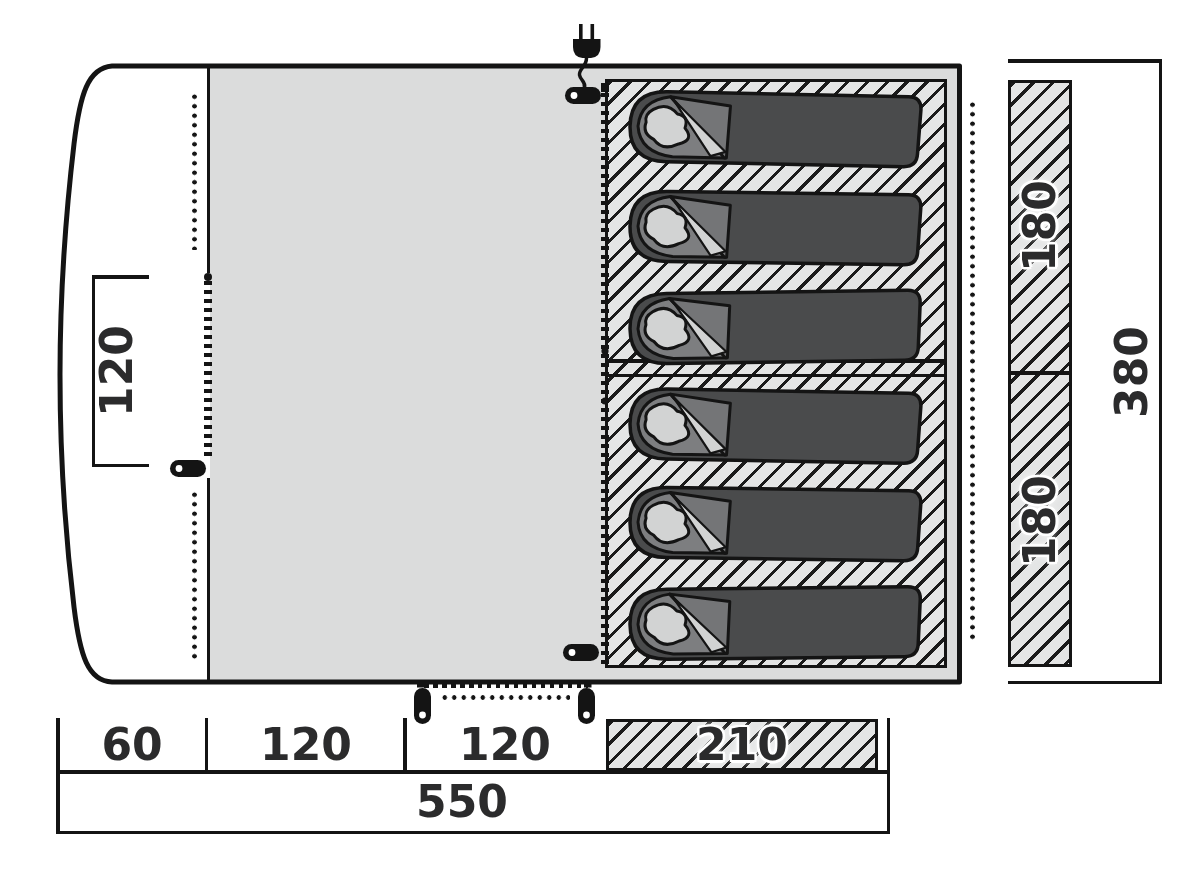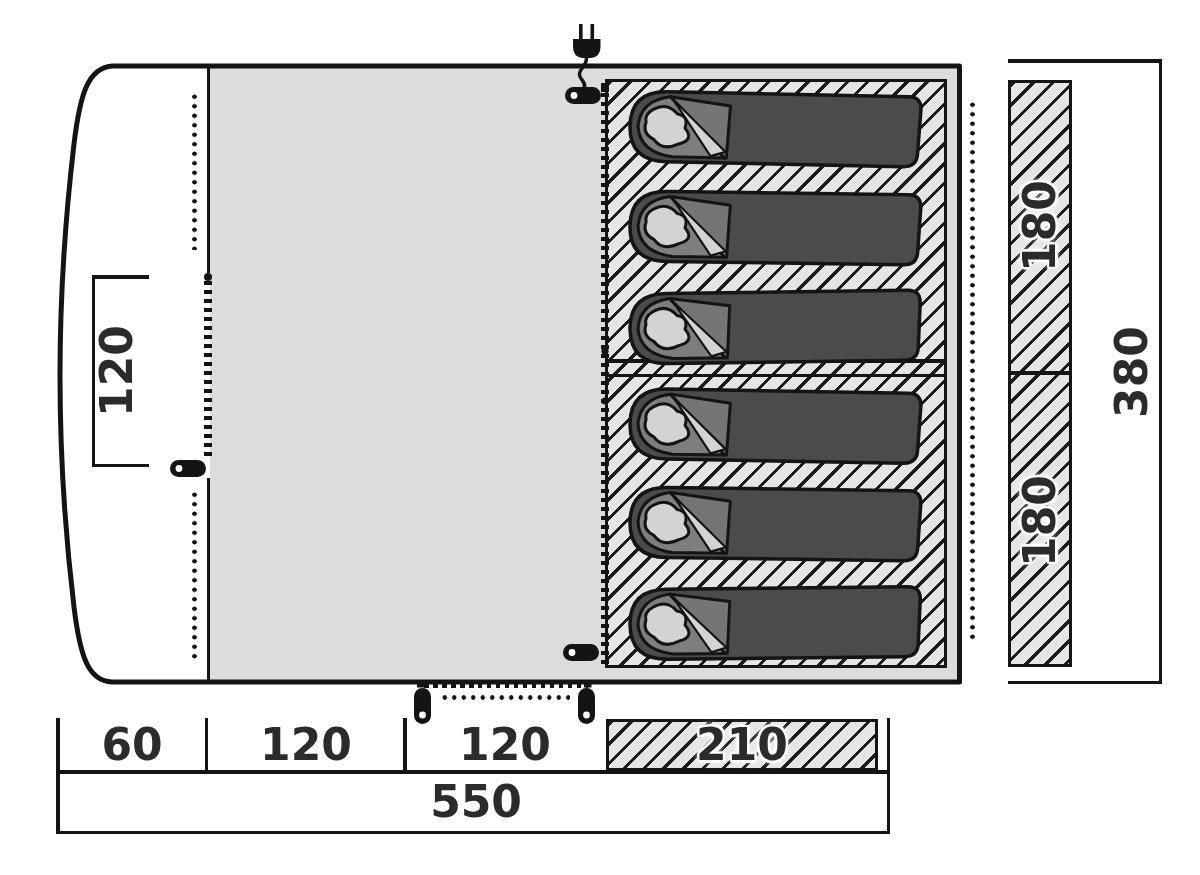--- a/index.html
+++ b/index.html
@@ -141,15 +141,15 @@
   <div class="dim-label rot" style="left:57px;top:346px;width:120px;height:50px;line-height:50px;">120</div>
 
   <div class="dim-label rot halo" style="left:980px;top:201px;width:120px;height:50px;line-height:50px;">180</div>
   <div class="dim-label rot halo" style="left:980px;top:496px;width:120px;height:50px;line-height:50px;">180</div>
   <div class="dim-label rot" style="left:1072px;top:347px;width:120px;height:50px;line-height:50px;">380</div>
 
   <div class="dim-label" style="left:72px;top:717px;width:120px;height:56px;line-height:56px;">60</div>
   <div class="dim-label" style="left:246px;top:717px;width:120px;height:56px;line-height:56px;">120</div>
   <div class="dim-label" style="left:445px;top:717px;width:120px;height:56px;line-height:56px;">120</div>
   <div class="dim-label halo" style="left:682px;top:717px;width:120px;height:56px;line-height:56px;">210</div>
-  <div class="dim-label" style="left:402px;top:774px;width:120px;height:48px;line-height:56px;text-align:right;">550</div>
+  <div class="dim-label" style="left:402px;top:774px;width:120px;height:48px;line-height:56px;">550</div>
 
 </div>
 
 </body></html>

